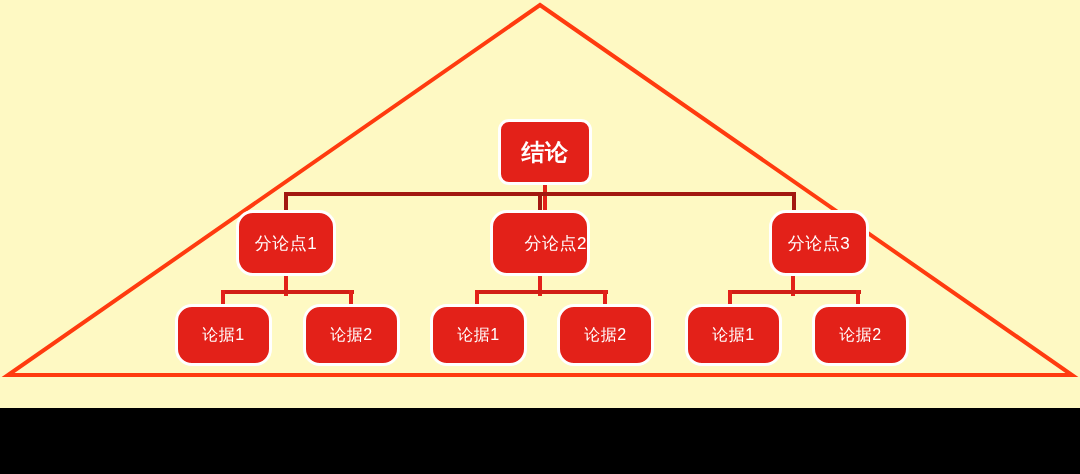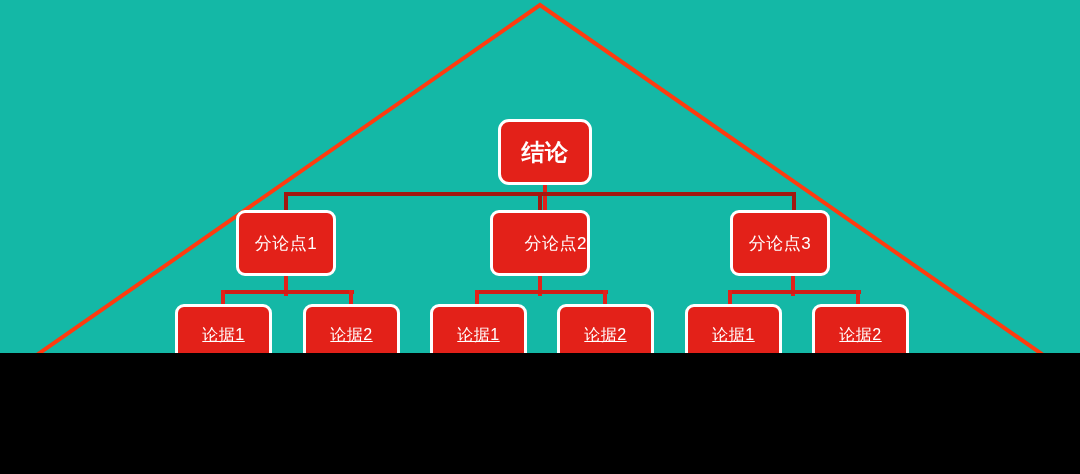--- a/index.html
+++ b/index.html
@@ -24,21 +24,21 @@
     top: 0;
     width: 1080px;
     height: 474px;
     pointer-events: none;
   }
   .node {
     position: absolute;
     box-sizing: border-box;
     background: #E32119;
     border: 3px solid #FFFFFF;
-    border-radius: 9px;
+    border-radius: 17px;
     color: #FFFFFF;
     display: flex;
     align-items: center;
     justify-content: center;
     text-align: center;
     line-height: 1;
     letter-spacing: 0.5px;
     z-index: 5;
   }
   .node-label {
@@ -58,29 +58,28 @@
   
   .node.level-mid {
     top: 210px;
     width: 100px;
     height: 66px;
     font-size: 17px;
     font-weight: normal;
   }
   .node.mid-0 { left: 236px; }
   .node.mid-1 { left: 490px; justify-content: flex-end; }
-  .node.mid-2 { left: 730px; }
+  .node.mid-2 { left: 769px; }
   
   .node.level-bot {
     top: 304px;
     width: 97px;
     height: 62px;
     font-size: 16px;
     font-weight: normal;
-    text-decoration: underline;
   }
   .node.bot-0 { left: 175px; }
   .node.bot-1 { left: 303px; }
   .node.bot-2 { left: 430px; }
   .node.bot-3 { left: 557px; }
   .node.bot-4 { left: 685px; }
   .node.bot-5 { left: 812px; }
 
   
   .conn {
@@ -121,21 +120,21 @@
   .drop-g1-b { left: 603px; top: 290px; height: 18px; }
   
   .stub-g2 { left: 791px; top: 274px; height: 22px; }
   .bus-g2  { left: 729px; top: 290px; width: 132px; }
   .drop-g2-a { left: 728px; top: 290px; height: 18px; }
   .drop-g2-b { left: 856px; top: 290px; height: 18px; }
 </style>
 </head>
 <body style="background: rgb(0, 0, 0);">
 
-<div id="stage" style="width: 1080px; height: 353px; background: #14b8a6;">
+<div id="stage" style="width: 1080px; height: 408px; background: #fef9c3;">
 
   <svg id="triangle-layer" viewBox="0 0 1080 474" width="1080" height="474" xmlns="http://www.w3.org/2000/svg">
     <polygon id="tri-shape" points="540,5 1072,375 8,375" fill="none" stroke="#FF3B0F" stroke-width="4" stroke-linejoin="miter"></polygon>
   </svg>
 
   <div class="conn vert stub-top"></div>
   <div class="conn horiz horiz-dark bus-main" style="background: rgb(162, 24, 16);"></div>
   <div class="conn vert-dark drop-mid-0" style="background: rgb(162, 24, 16);"></div>
   <div class="conn vert-dark drop-mid-1" style="background: rgb(162, 24, 16);"></div>
   <div class="conn vert-dark drop-mid-2" style="background: rgb(162, 24, 16);"></div>

